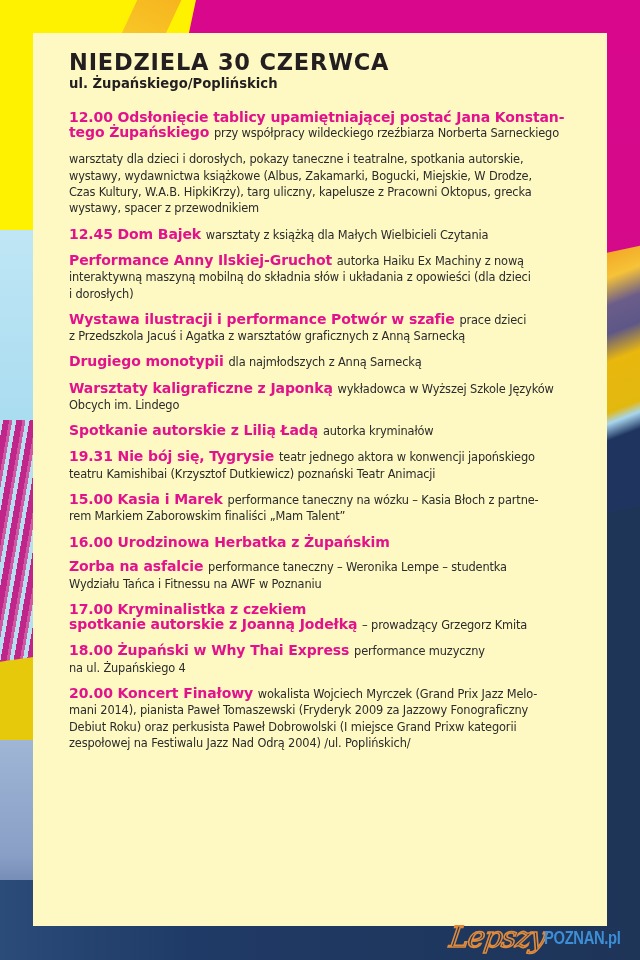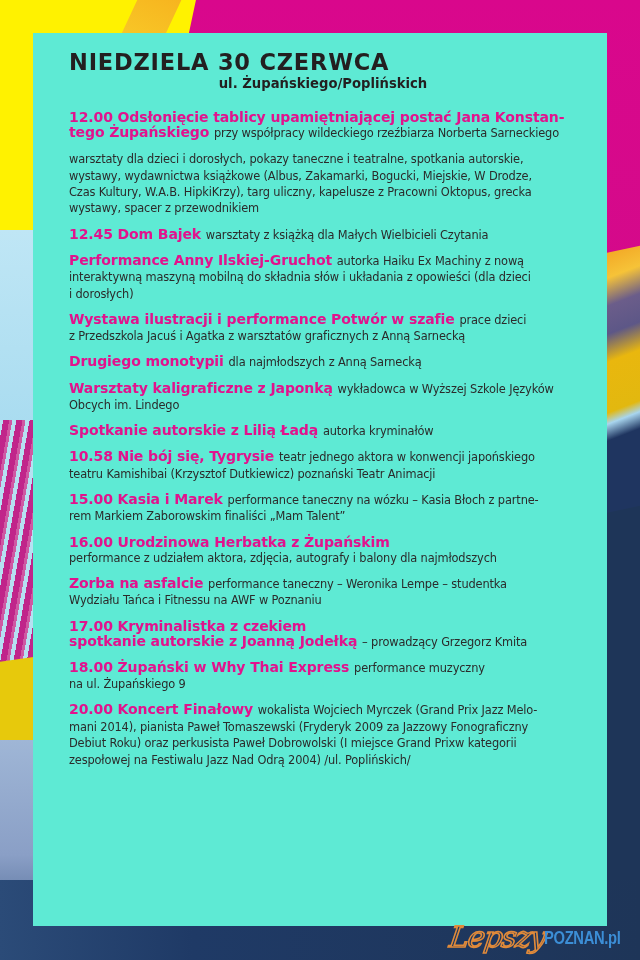--- a/index.html
+++ b/index.html
@@ -55,40 +55,39 @@
       transform: skewY(-12deg);
     }
     .bg .navy-bottom {
       position: absolute; left: 0; top: 880px; width: 640px; height: 80px;
       background: linear-gradient(90deg, #2b4b78 0%, #1f3a66 30%, #1e3558 100%);
     }
 
     
     .card {
       position: absolute; left: 33px; top: 33px; width: 574px; height: 893px;
-      background: #5eead4;
+      background: #fef9c3;
       z-index: 1;
       padding: 16px 30px 0 36px;
     }
     .header-title {
       font-family: "DejaVu Sans", sans-serif;
       font-weight: 700;
       font-size: 22.5px;
       letter-spacing: 0.8px;
       color: #231f20;
       line-height: 26px;
     }
     .header-sub {
       font-family: "DejaVu Sans", sans-serif;
       font-weight: 700;
       font-size: 13.2px;
       color: #231f20;
       line-height: 16px;
       margin-top: 1px;
-      text-align: center;
     }
     .events { margin-top: 18px; }
     .event {
       font-size: 11.4px;
       line-height: 16.4px;
       color: #2b2b2b;
       margin-bottom: 9.8px;
       letter-spacing: -0.15px;
     }
     .event .title {
@@ -191,52 +190,51 @@
       <span class="desc">wykładowca w Wyższej Szkole Języków</span>
       <span class="desc line">Obcych im. Lindego</span>
     </div>
 
     <div class="event">
       <span class="title">Spotkanie autorskie z Lilią Ładą </span>
       <span class="desc">autorka kryminałów</span>
     </div>
 
     <div class="event">
-      <span class="title">10.58 Nie bój się, Tygrysie </span>
+      <span class="title">19.31 Nie bój się, Tygrysie </span>
       <span class="desc">teatr jednego aktora w konwencji japońskiego</span>
       <span class="desc line">teatru Kamishibai (Krzysztof Dutkiewicz) poznański Teatr Animacji</span>
     </div>
 
     <div class="event">
       <span class="title">15.00 Kasia i Marek </span>
       <span class="desc">performance taneczny na wózku – Kasia Błoch z partne-</span>
       <span class="desc line">rem Markiem Zaborowskim finaliści „Mam Talent”</span>
     </div>
 
     <div class="event">
       <span class="title line">16.00 Urodzinowa Herbatka z Żupańskim</span>
-      <span class="desc line">performance z udziałem aktora, zdjęcia, autografy i balony dla najmłodszych</span>
     </div>
 
     <div class="event">
       <span class="title">Zorba na asfalcie </span>
       <span class="desc">performance taneczny – Weronika Lempe – studentka</span>
       <span class="desc line">Wydziału Tańca i Fitnessu na AWF w Poznaniu</span>
     </div>
 
     <div class="event">
       <span class="title line">17.00 Kryminalistka z czekiem</span>
       <span class="title">spotkanie autorskie z Joanną Jodełką </span>
       <span class="desc">– prowadzący Grzegorz Kmita</span>
     </div>
 
     <div class="event">
       <span class="title">18.00 Żupański w Why Thai Express </span>
       <span class="desc">performance muzyczny</span>
-      <span class="desc line">na ul. Żupańskiego 9</span>
+      <span class="desc line">na ul. Żupańskiego 4</span>
     </div>
 
     <div class="event">
       <span class="title">20.00 Koncert Finałowy </span>
       <span class="desc">wokalista Wojciech Myrczek (Grand Prix Jazz Melo-</span>
       <span class="desc line">mani 2014), pianista Paweł Tomaszewski (Fryderyk 2009 za Jazzowy Fonograficzny</span>
       <span class="desc line">Debiut Roku) oraz perkusista Paweł Dobrowolski (I miejsce Grand Prixw kategorii</span>
       <span class="desc line">zespołowej na Festiwalu Jazz Nad Odrą 2004) /ul. Poplińskich/</span>
     </div>
   </div>

